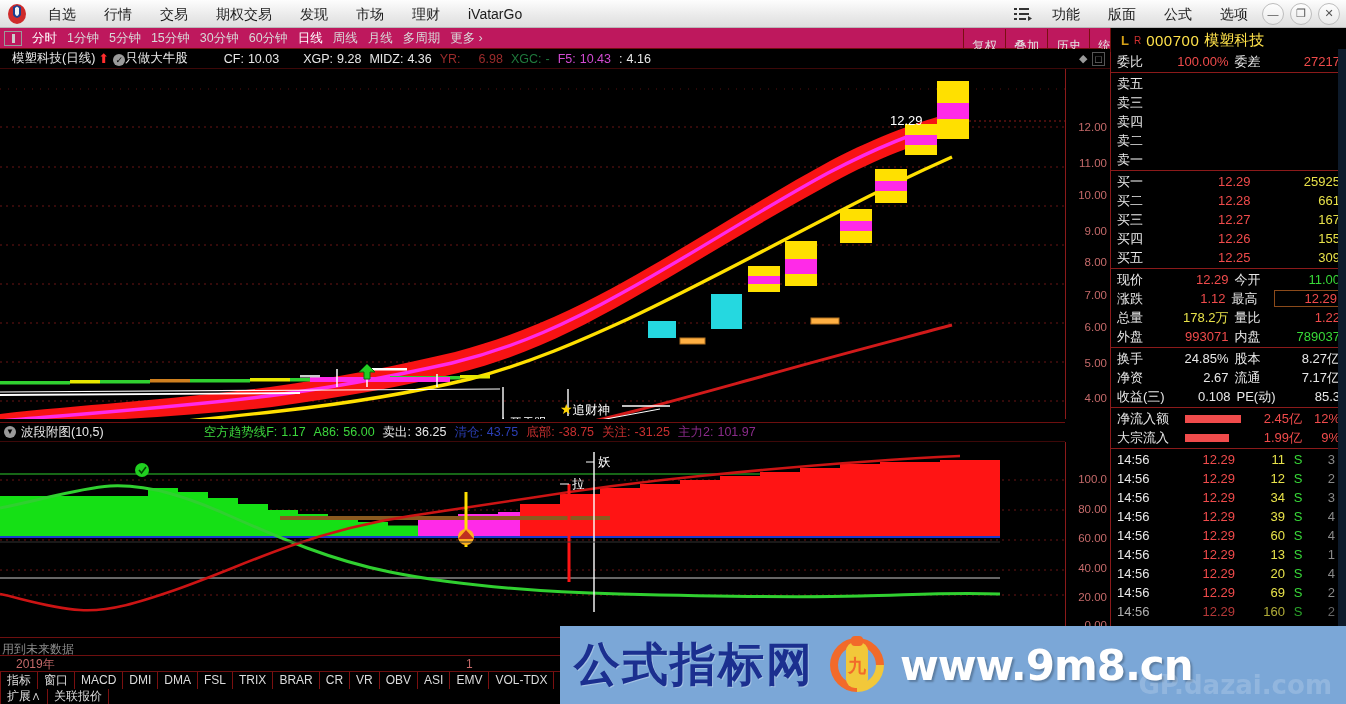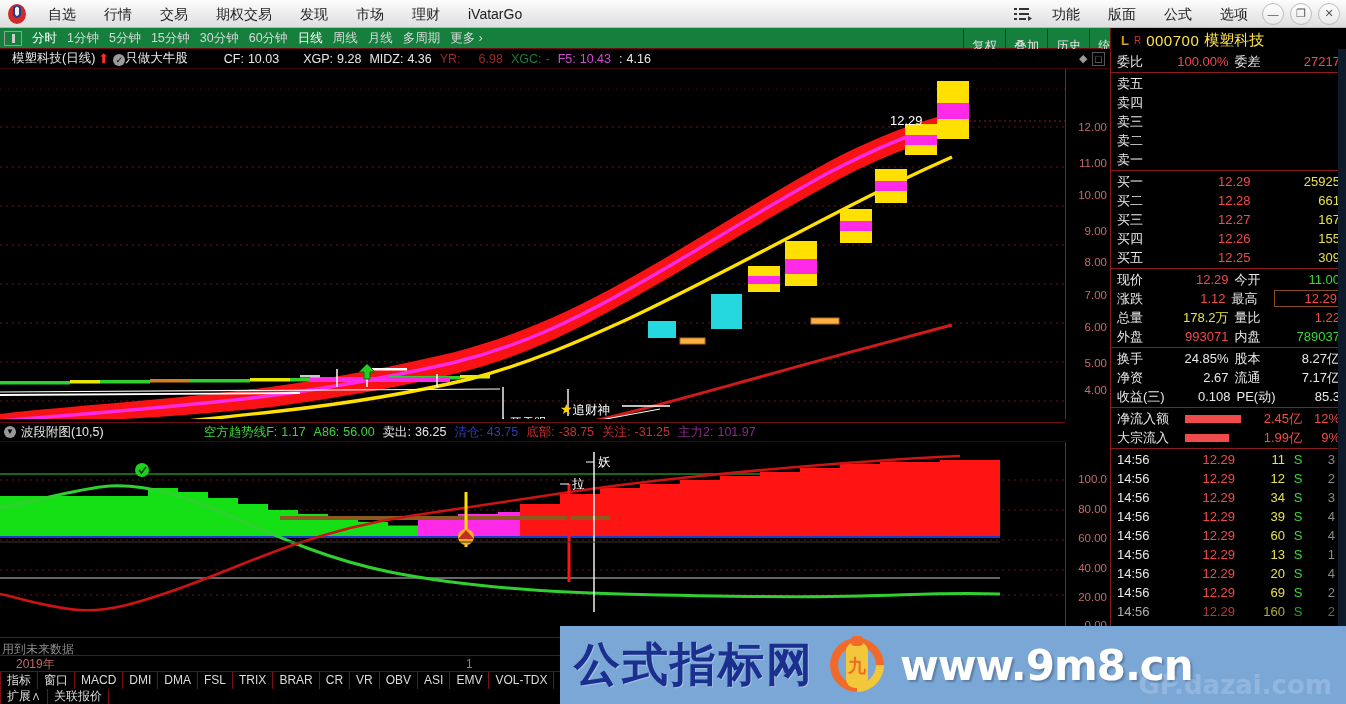--- a/index.html
+++ b/index.html
@@ -28,21 +28,21 @@
   .wbtn {
     width:22px; height:22px; border-radius:50%;
     border:1px solid #bdbdbd; background:linear-gradient(#fefefe,#eaeaea);
     display:flex; align-items:center; justify-content:center;
     font-size:11px; color:#555;
   }
 
   
   .periodbar {
     position:absolute; left:0; top:28px; width:1346px; height:21px;
-    background:#15803d; border-bottom:1px solid #6e0f0f;
+    background:#be185d; border-bottom:1px solid #6e0f0f;
     display:flex; align-items:center;
   }
   .pb-icon {
     width:18px;height:15px;margin:0 5px 0 4px;border:1px solid #9a9a9a;
     display:flex;align-items:center;justify-content:center;
   }
   .pb-icon i { display:block; width:3px; height:9px; background:#ccc; }
   .periodbar .pi {
     font-size:12.5px; color:#d8d8d8; padding:0 5px; line-height:21px; white-space:nowrap;
   }
@@ -456,21 +456,21 @@
 
   <div class="pricescale">
     <div class="pt" style="top:58px;">12.00</div>
     <div class="pt" style="top:94px;">11.00</div>
     <div class="pt" style="top:126px;">10.00</div>
     <div class="pt" style="top:162px;">9.00</div>
     <div class="pt" style="top:193px;">8.00</div>
     <div class="pt" style="top:226px;">7.00</div>
     <div class="pt" style="top:258px;">6.00</div>
     <div class="pt" style="top:294px;">5.00</div>
-    <div class="pt" style="top:321px;">4.00</div>
+    <div class="pt" style="top:329px;">4.00</div>
   </div>
 
   <div class="subhdr">
     <span style="display:inline-block;width:12px;height:12px;border-radius:50%;background:#9a9a9a;color:#000;font-size:8px;line-height:12px;text-align:center;margin:0 5px 0 4px;">▼</span>
     <span style="color:#e8e8e8;">波段附图(10,5)</span>
     <span style="width:100px;display:inline-block;"></span>
     <span style="color:#3cd63c;">空方趋势线F:</span>
     <span style="color:#3cd63c;margin:0 8px 0 4px;">1.17</span>
     <span style="color:#3cd63c;">A86:</span>
     <span style="color:#3cd63c;margin:0 8px 0 4px;">56.00</span>
@@ -587,26 +587,26 @@
       <span class="qval2 red">27217</span>
     </div>
     <div class="hr"></div>
 
     <div class="qrow">
       <span class="qlabel">卖五</span>
       <span class="qval grn"></span>
       <span class="qval2 yel"></span>
     </div>
     <div class="qrow">
-      <span class="qlabel">卖四</span>
+      <span class="qlabel">卖三</span>
       <span class="qval grn"></span>
       <span class="qval2 yel"></span>
     </div>
     <div class="qrow">
-      <span class="qlabel">卖三</span>
+      <span class="qlabel">卖四</span>
       <span class="qval grn"></span>
       <span class="qval2 yel"></span>
     </div>
     <div class="qrow">
       <span class="qlabel">卖二</span>
       <span class="qval grn"></span>
       <span class="qval2 yel"></span>
     </div>
     <div class="qrow">
       <span class="qlabel">卖一</span>

